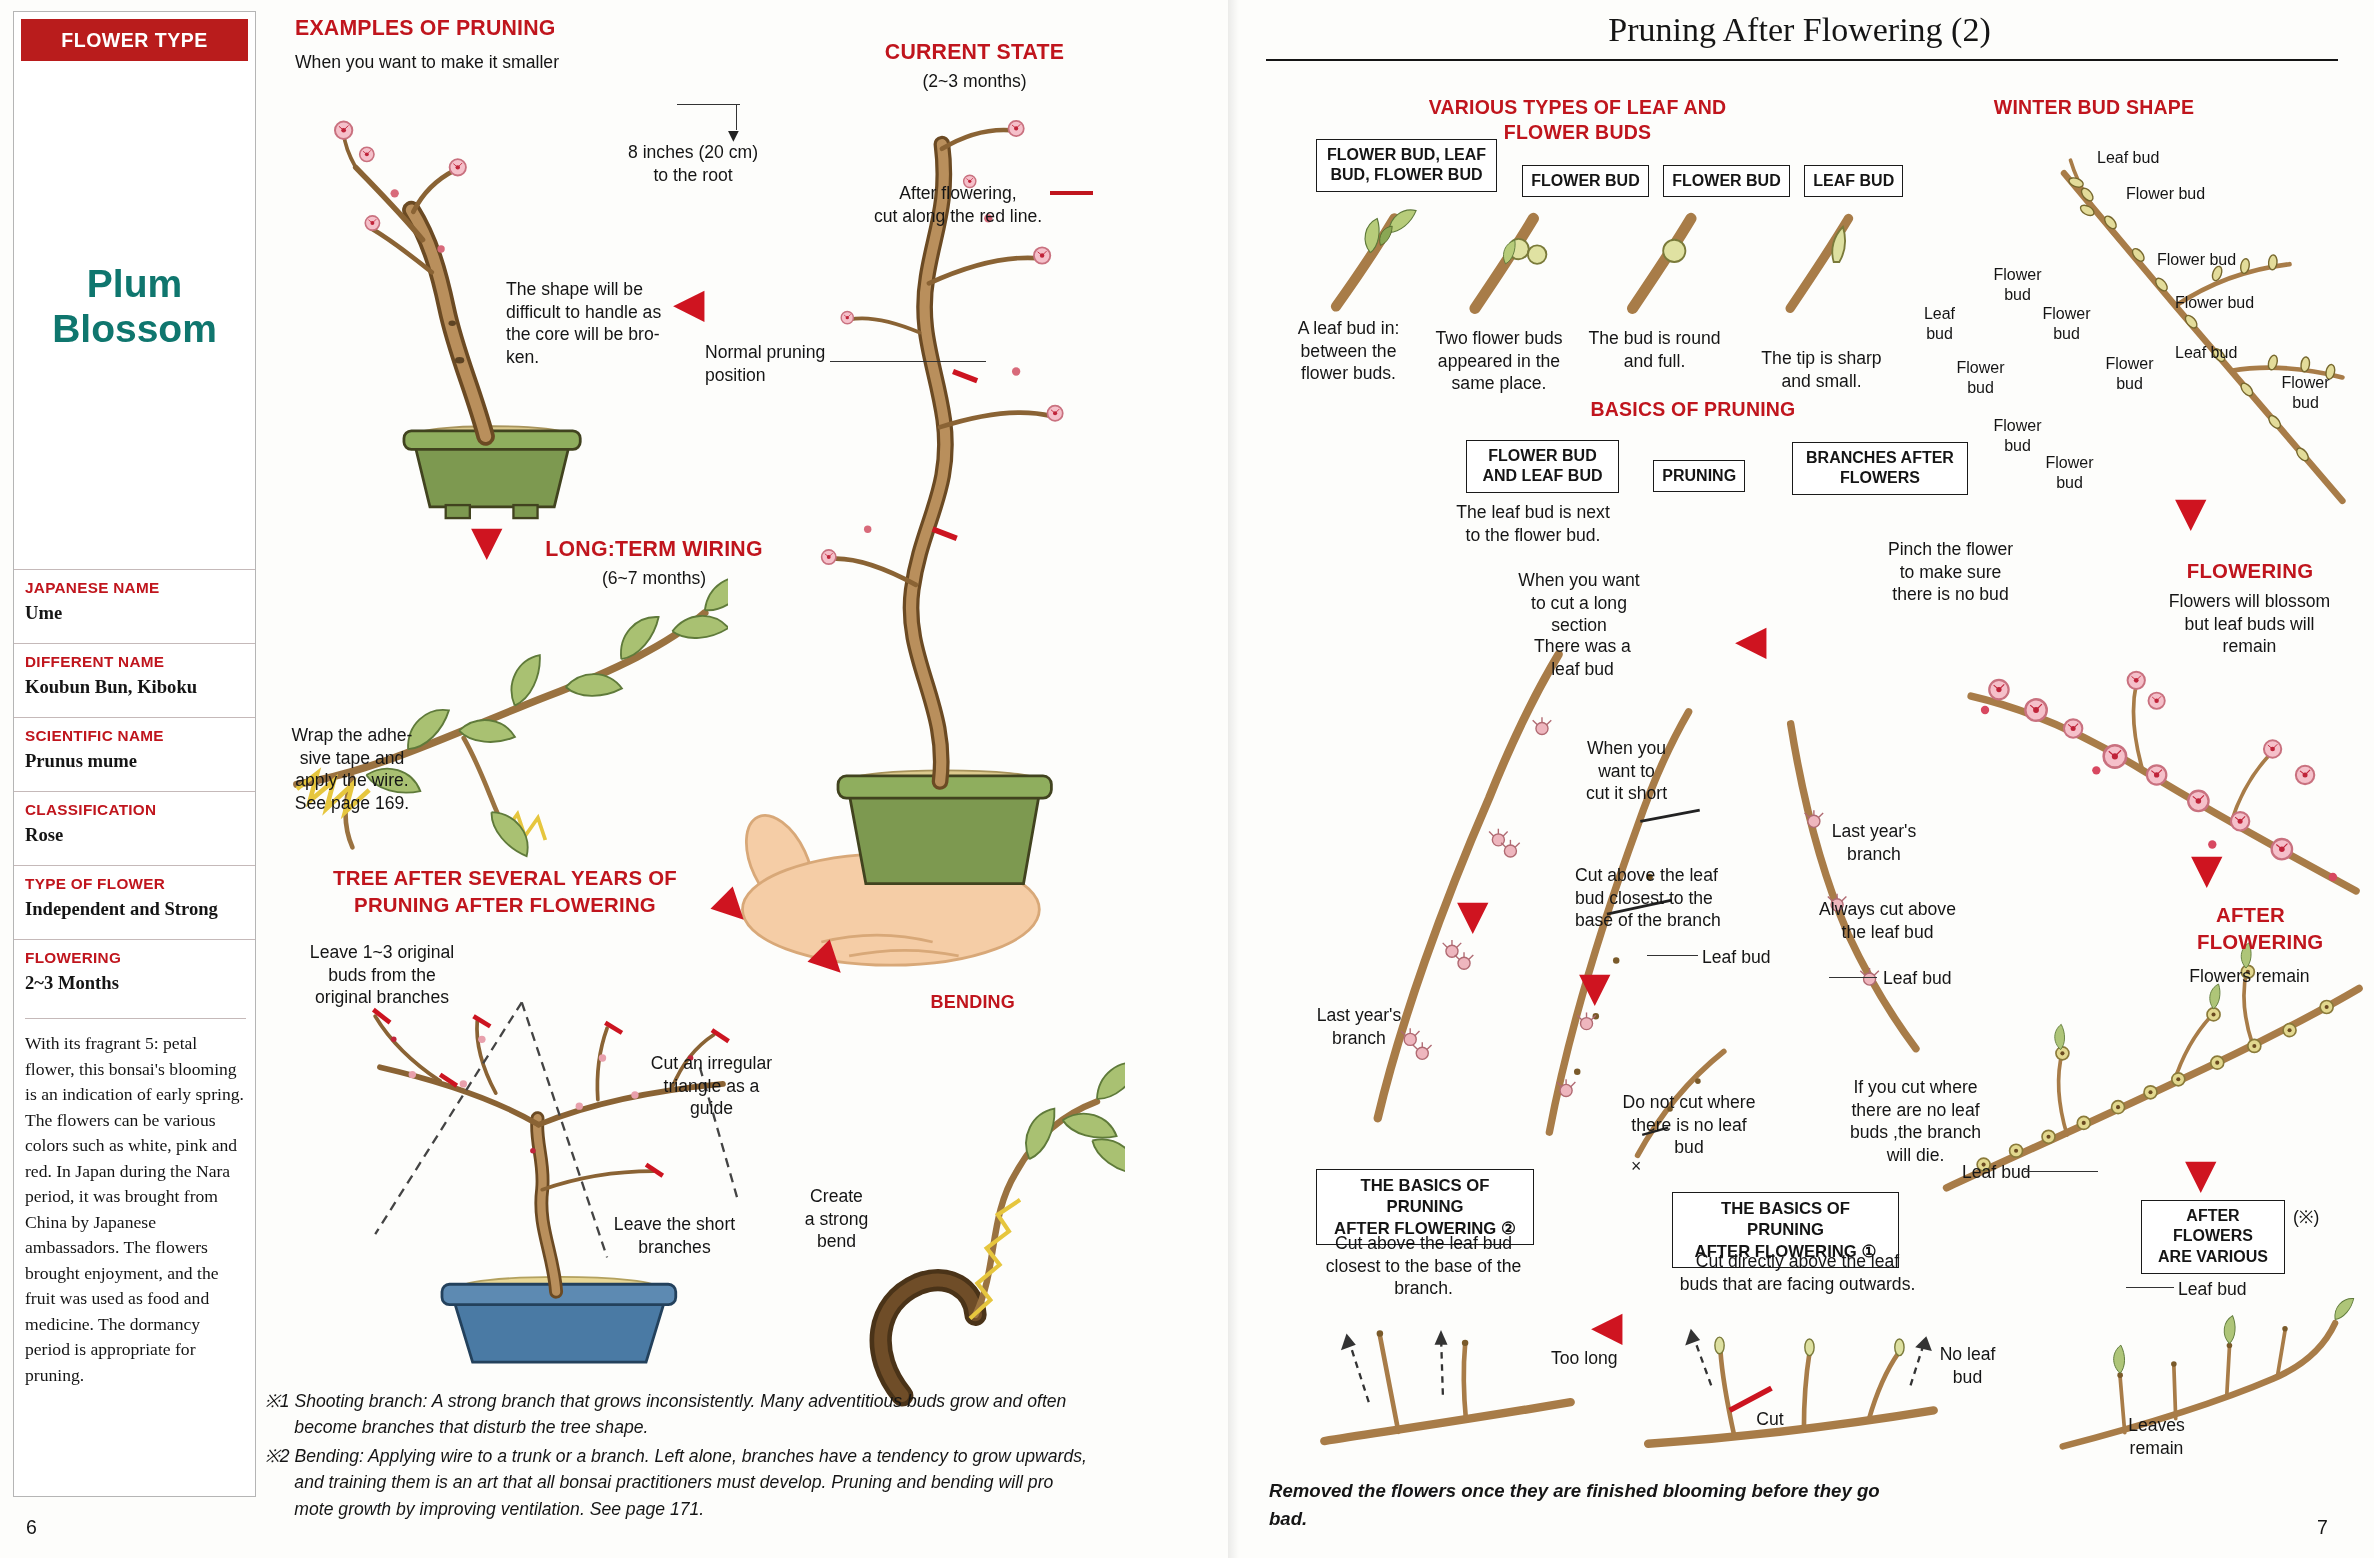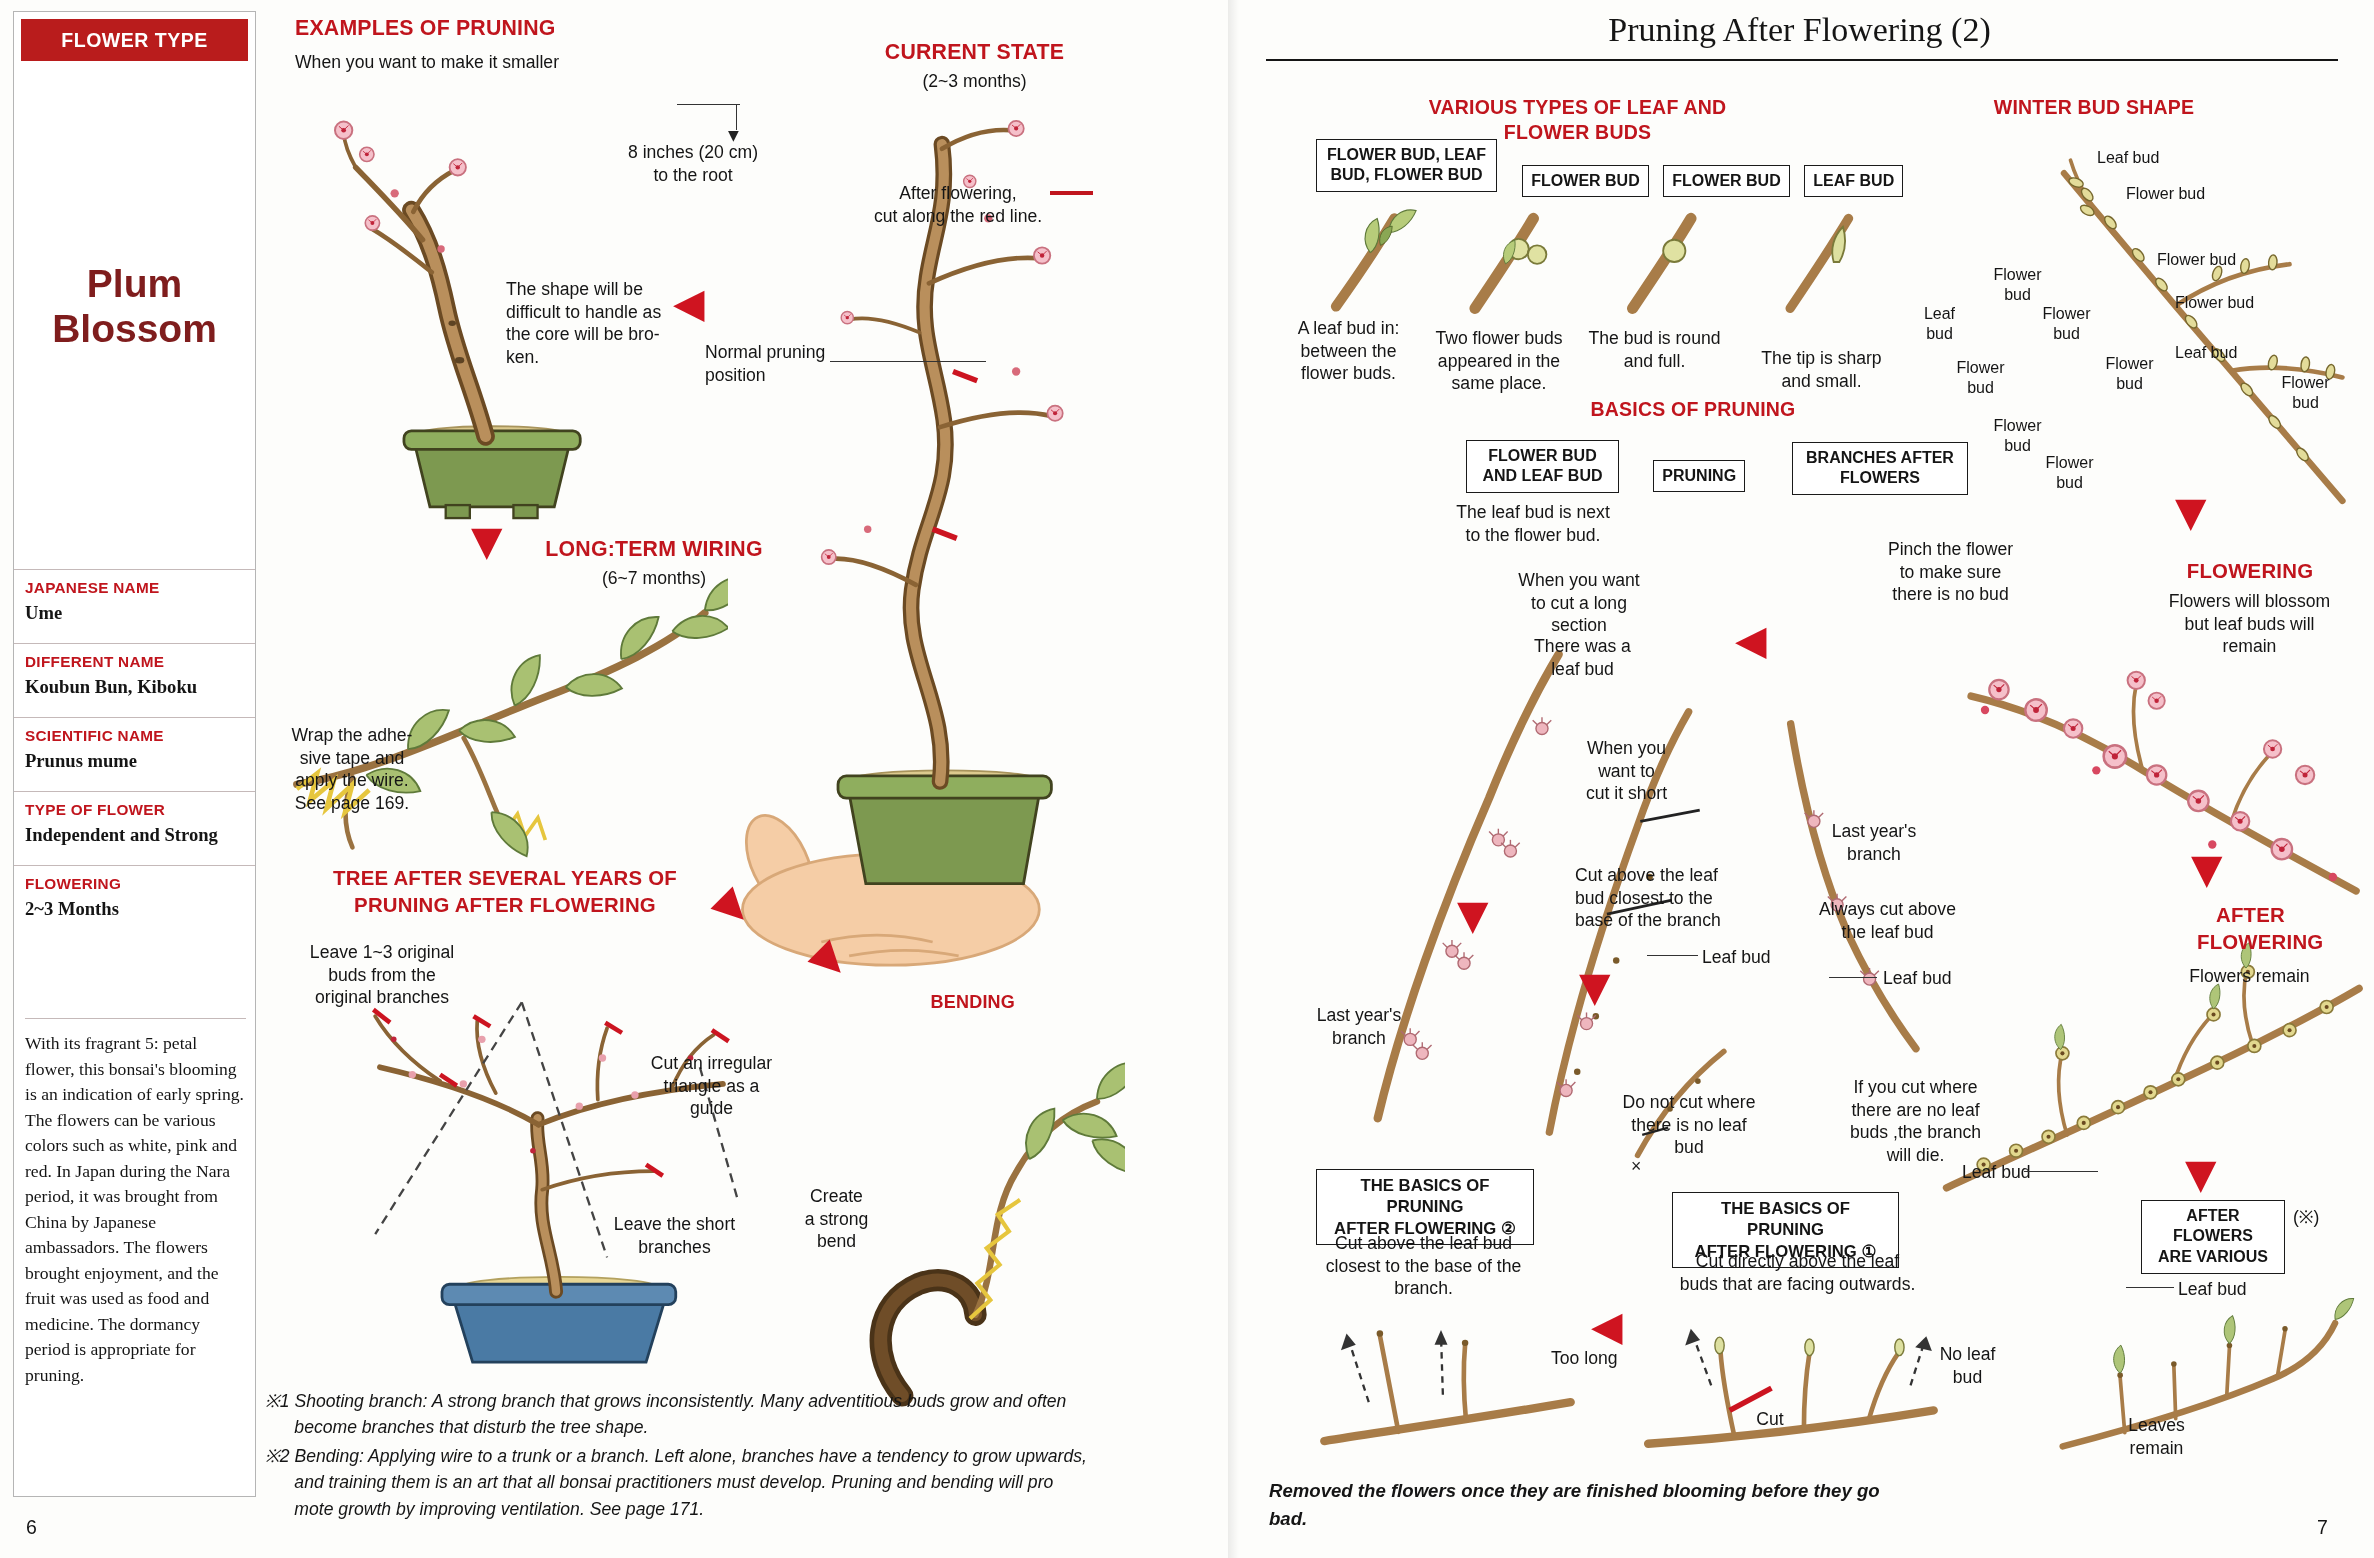--- a/index.html
+++ b/index.html
@@ -24,21 +24,21 @@
   .vline  { position:absolute; border-left:1.9px solid #333; width:0; }
   .redbar { position:absolute; background:#c0151d; }
   .xmark  { position:absolute; font-size:17.6px; color:#222; }
   svg.illus { position:absolute; }
 
   
   #sidebar { position:absolute; left:13px; top:11px; width:243px; height:1486px;
              border:0.9px solid #b5b5b5; background:#fff; overflow:hidden; }
   #sidebar .hdr { position:absolute; top:7.4px; left:7.4px; right:7.4px; background:#b91c1c; color:#fff;
                   font-weight:bold; font-size:19.5px; text-align:center; padding:9.3px 0; letter-spacing:0.5px; }
-  .sb-title { position:absolute; top:250px; left:0; right:0; color:#7f1d1d; font-weight:bold;
+  .sb-title { position:absolute; top:250px; left:0; right:0; color:#0f766e; font-weight:bold;
               font-size:39px; line-height:1.15; text-align:center; white-space:pre-line; }
   .sb-fields { position:absolute; top:557px; left:0; right:0; }
   .fld { border-top:0.9px solid #c5b9b9; padding:9.3px 11px 12px; min-height:74px; }
   .fld .fl { color:#c0151d; font-size:15.3px; font-weight:bold; letter-spacing:0.3px; }
   .fld .fv { font-family:"Liberation Serif", serif; font-weight:bold; font-size:18.6px; margin-top:4.6px; }
   .sb-desc { position:absolute; top:1006px; left:11px; right:9.3px; border-top:0.9px solid #c5b9b9;
              padding-top:12px; font-family:"Liberation Serif", serif; font-size:17.6px; line-height:1.45; }
 
   .title-serif { position:absolute; font-family:"Liberation Serif", serif; font-size:34px; text-align:center; }
   .rule { position:absolute; border-bottom:2.8px solid #151515; height:0; }
@@ -195,20 +195,24 @@
       </div>
       <div class="fld">
         <div class="fl">DIFFERENT NAME</div>
         <div class="fv">Koubun Bun, Kiboku</div>
       </div>
       <div class="fld">
         <div class="fl">SCIENTIFIC NAME</div>
         <div class="fv">Prunus mume</div>
       </div>
       <div class="fld">
+        <div class="fl">CLASSIFICATION</div>
+        <div class="fv">Rose</div>
+      </div>
+      <div class="fld">
         <div class="fl">TYPE OF FLOWER</div>
         <div class="fv">Independent and Strong</div>
       </div>
       <div class="fld">
         <div class="fl">FLOWERING</div>
         <div class="fv">2~3 Months</div>
       </div>
     </div>
     <div class="sb-desc">With its fragrant 5: petal flower, this bonsai's blooming is an indication of early spring. The flowers can be various colors such as white, pink and red. In Japan during the Nara period, it was brought from China by Japanese ambassadors. The flowers brought enjoyment, and the fruit was used as food and medicine. The dormancy period is appropriate for pruning.</div>
   </aside>

